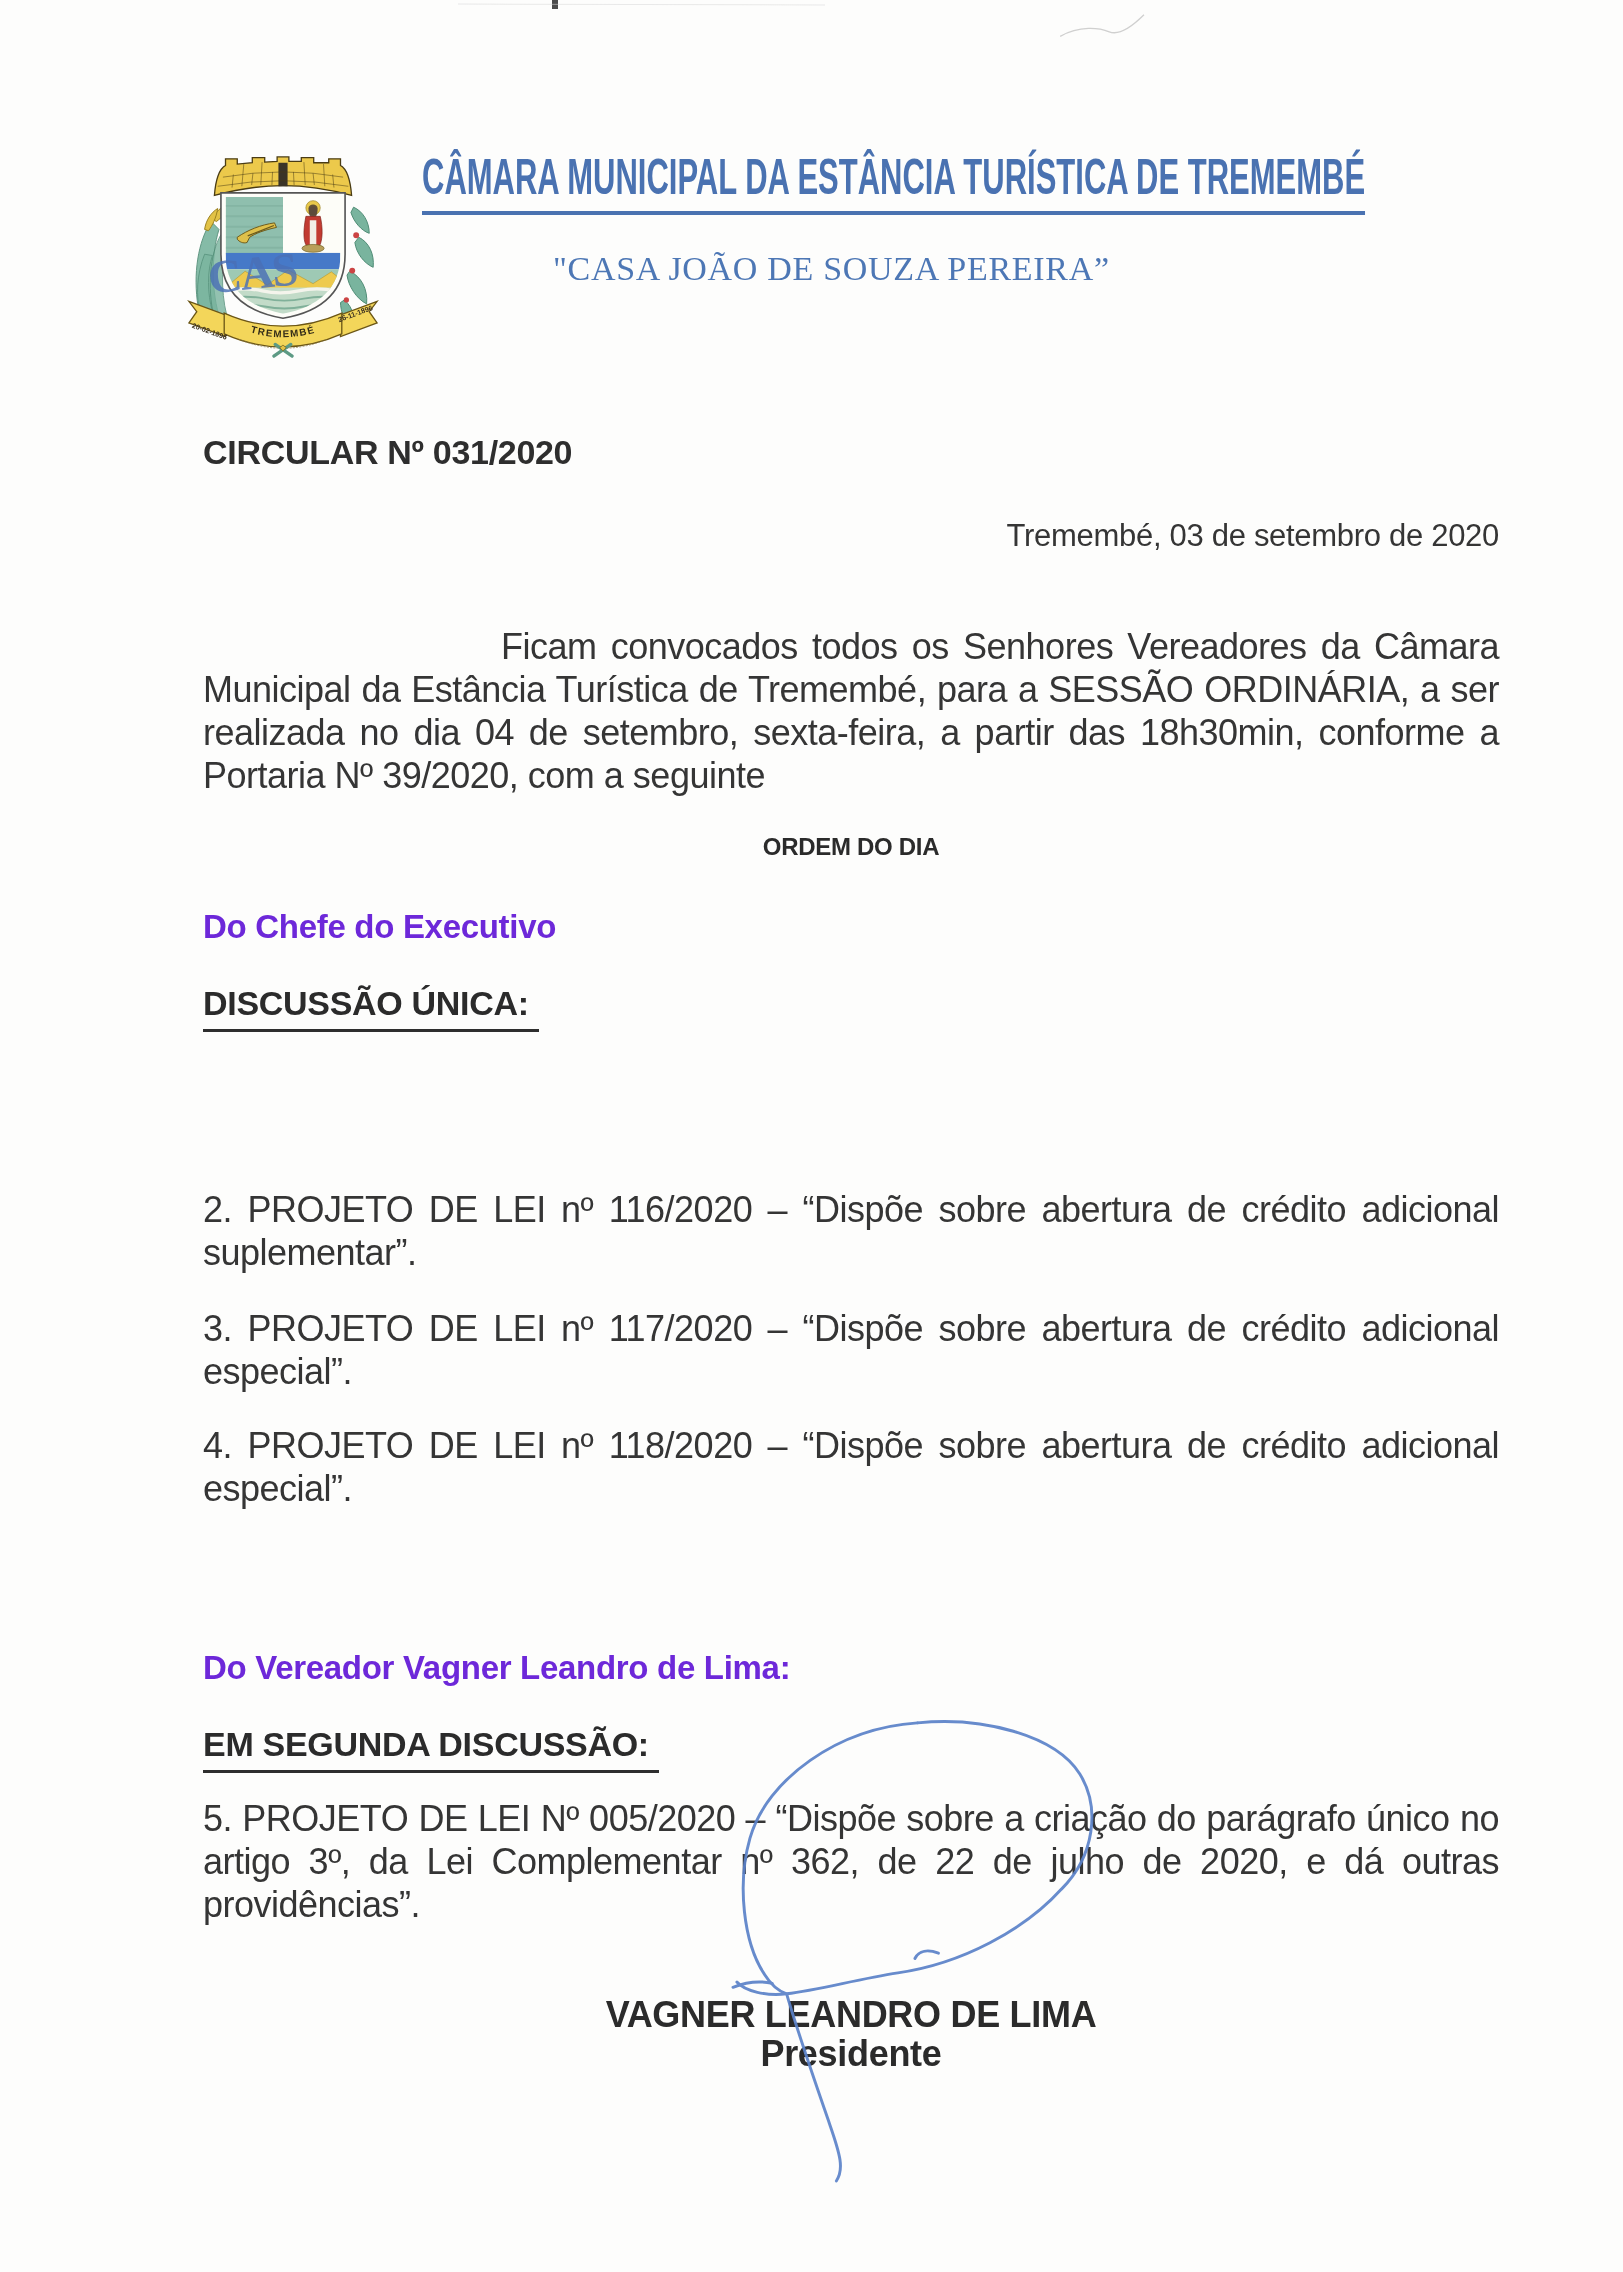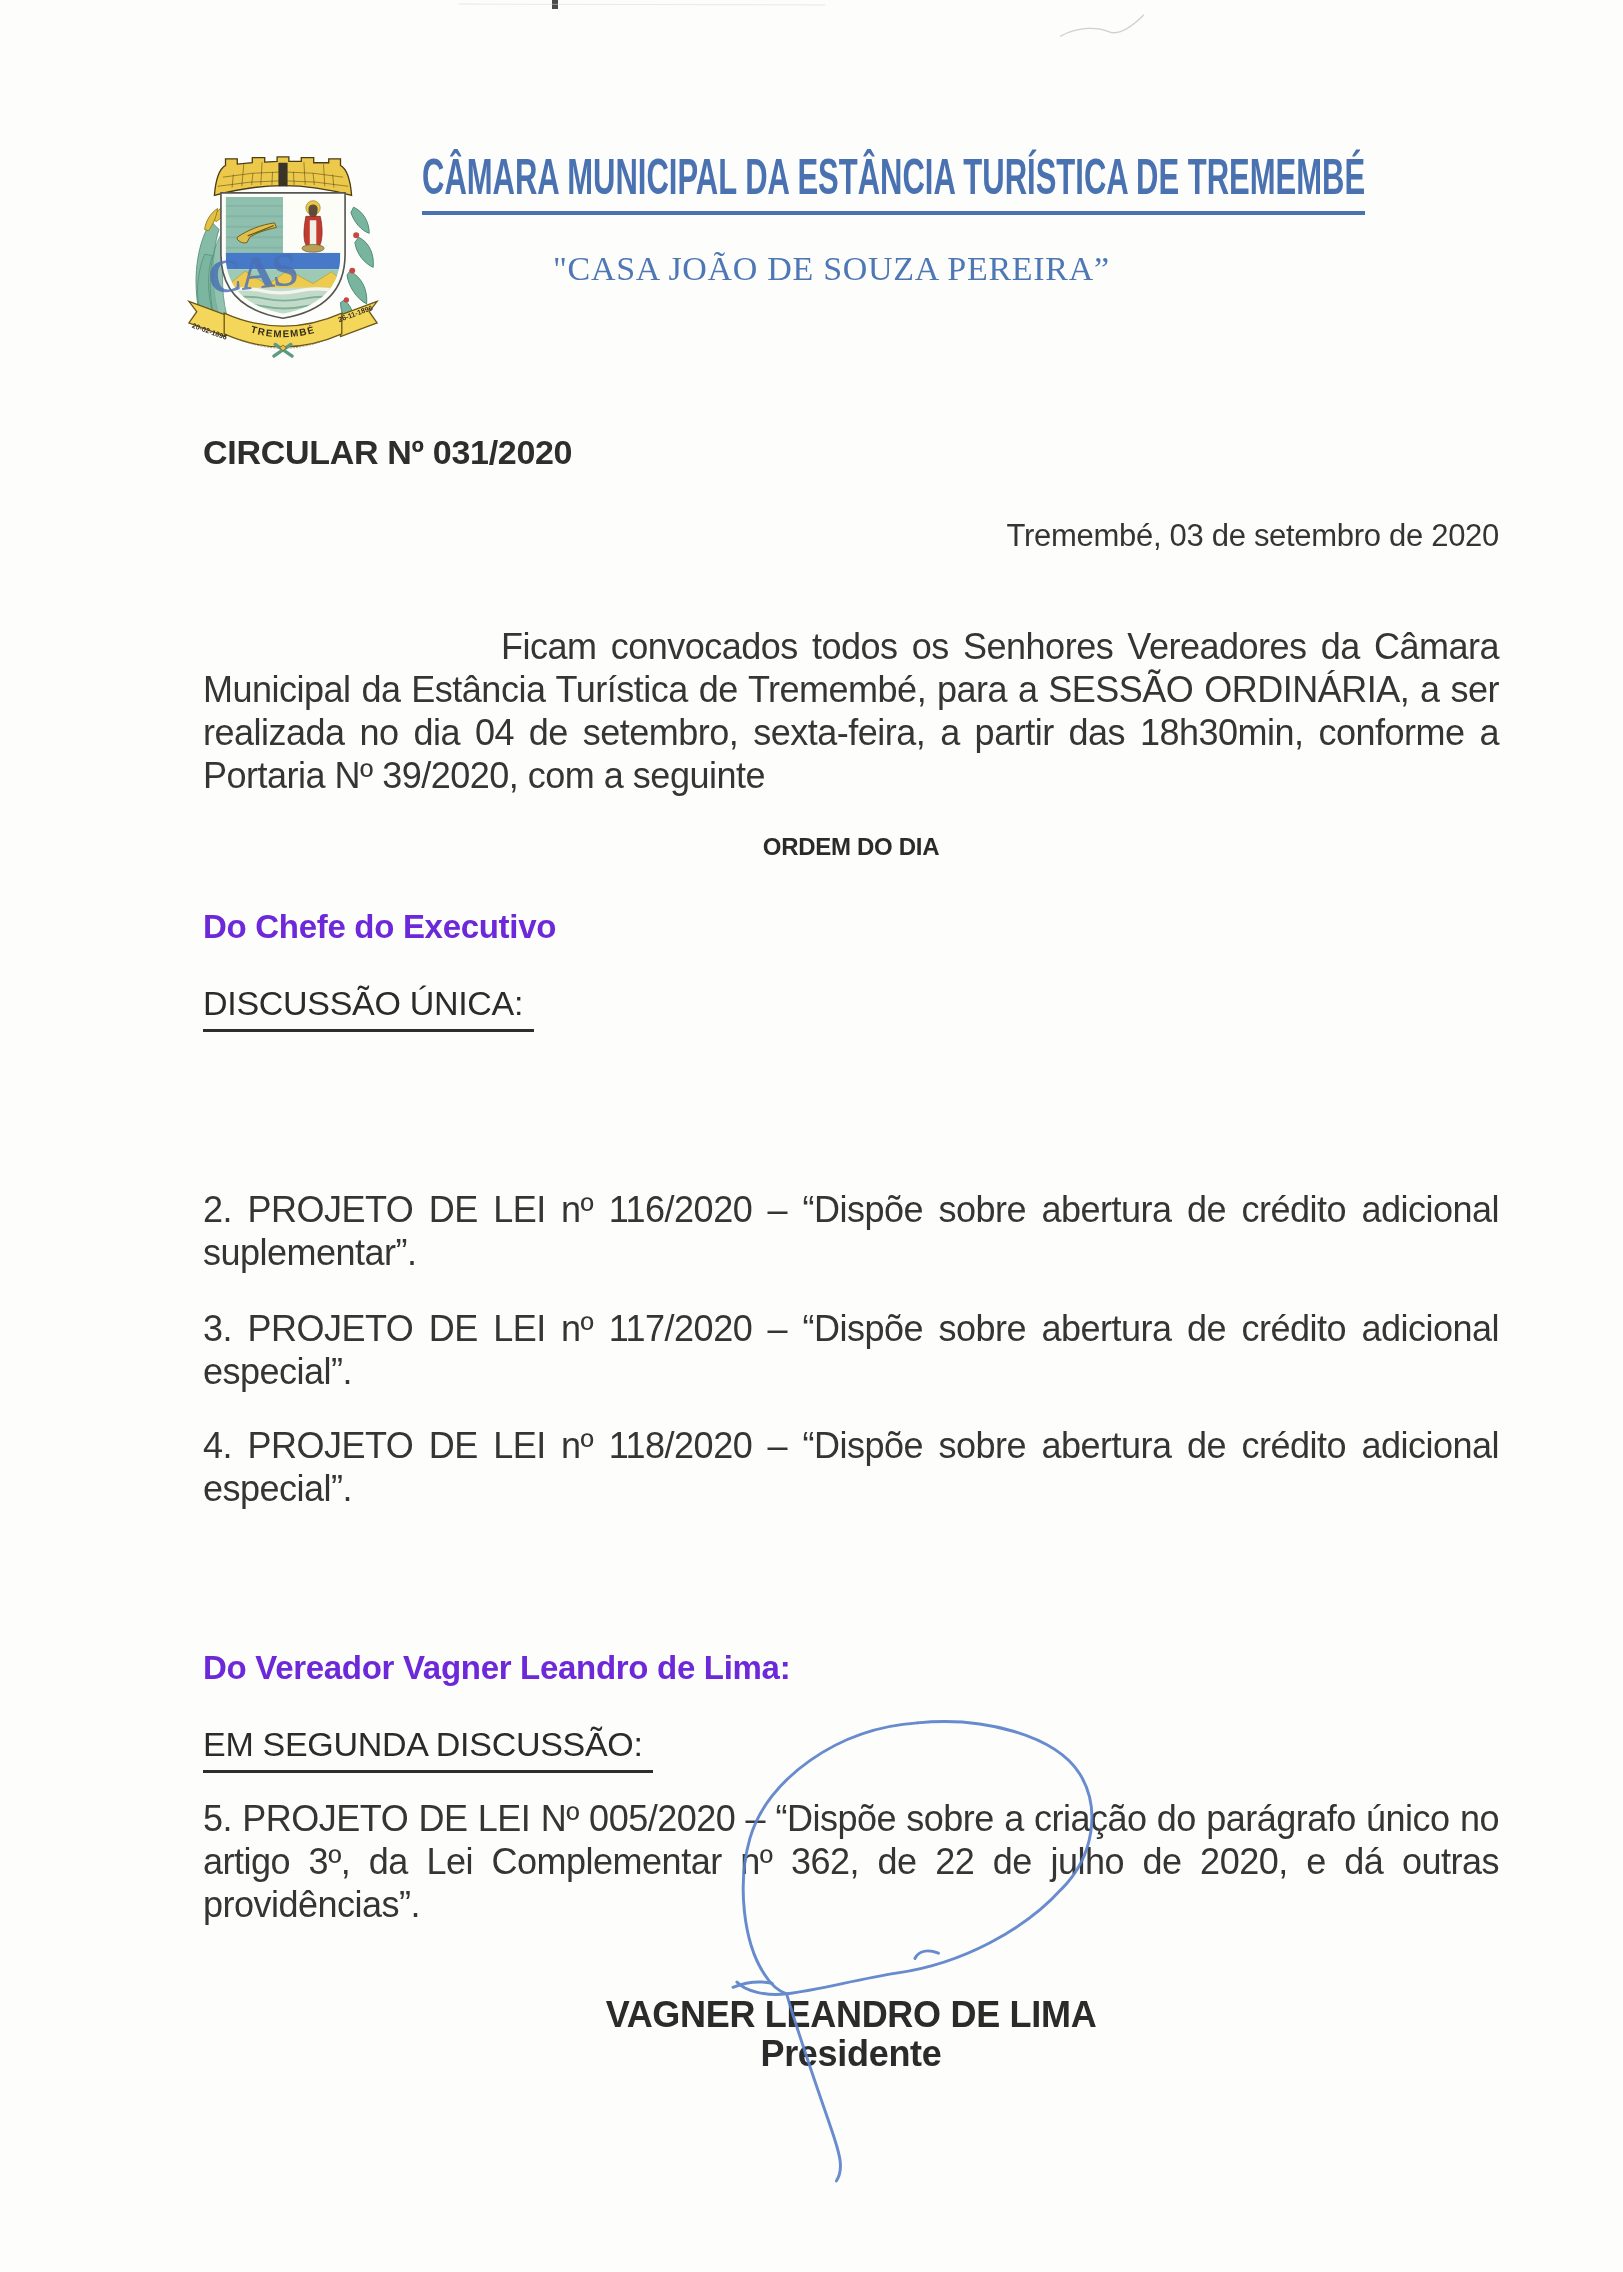--- a/index.html
+++ b/index.html
@@ -9,21 +9,21 @@
     font-family:"Liberation Sans",sans-serif; color:#333;
   }
   .abs{position:absolute;}
   .col{left:203px; width:1296px;}
   .body-text{font-size:36px; line-height:43px; letter-spacing:-0.5px; text-align:justify; color:#353535;}
   .indent{text-indent:298px;}
   .ref{font-size:34px; font-weight:bold; letter-spacing:-0.3px; color:#2e2e2e;}
   .dateline{font-size:31px; letter-spacing:-0.3px; text-align:right; color:#353535;}
   .agenda-title{font-size:24px; font-weight:bold; text-align:center; letter-spacing:-0.3px; color:#2b2b2b;}
   .subhead{font-size:33px; font-weight:bold; letter-spacing:-0.3px; color:#6d28d9;}
-  .bighead{font-size:34px; font-weight:normal; letter-spacing:-0.3px; color:#2b2b2b;}
+  .bighead{font-size:34px; font-weight:bold; letter-spacing:-0.3px; color:#2b2b2b;}
   .bighead > span{display:inline-block; border-bottom:3.3px solid #2e2e2e; padding-bottom:5.9px; padding-right:10.5px;}
   .org-name{
     font-size:50px; font-weight:bold; color:#4a72b1; white-space:nowrap;
     transform:scaleX(0.62); transform-origin:left top;
   }
   .org-name > span{display:inline-block; border-bottom:4.6px solid #4a72b1; padding-bottom:5.2px;}
   .building-name{
     font-family:"Liberation Serif",serif; font-size:34px; color:#4d77b5; letter-spacing:0.7px; white-space:nowrap;
   }
   .sig-name{font-size:36px; font-weight:bold; text-align:center; letter-spacing:-0.3px; color:#2b2b2b;}

